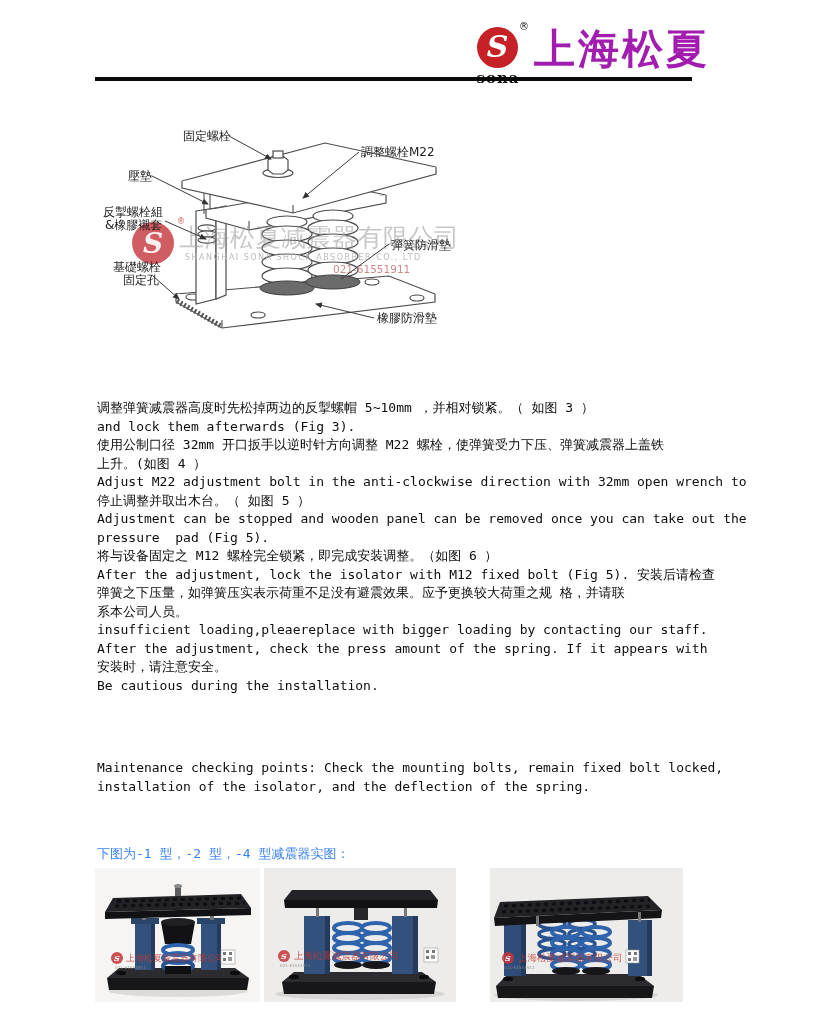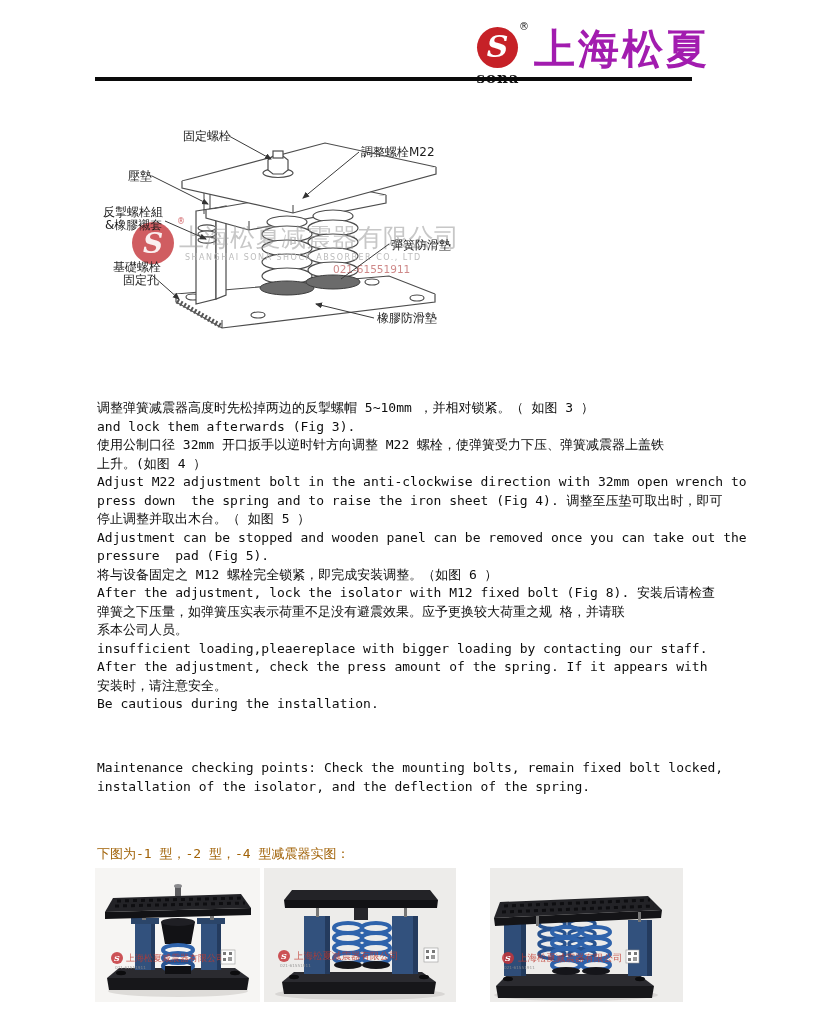--- a/index.html
+++ b/index.html
@@ -44,21 +44,21 @@
     position:absolute;left:97px;
     font-family:"DejaVu Sans Mono","DejaVu Sans",sans-serif;
     font-size:13px;color:#0d0d0d;margin-top:20px;
   }
   .textblock .line{height:18.5px;line-height:18.5px;white-space:pre;}
   #instructions{top:379px;}
   #maintenance{top:739px;}
   .caption{
     position:absolute;left:97px;top:845px;
     font-family:"DejaVu Sans Mono","DejaVu Sans",sans-serif;
-    font-size:13px;color:#a16207;white-space:pre;
+    font-size:13px;color:#3b82f6;white-space:pre;
   }
   
   .photo{position:absolute;top:868px;}
   #photo1{left:95px;}
   #photo2{left:264px;}
   #photo3{left:490px;}
   .wm-cn{fill:#c0392f;opacity:.8;font-family:"DejaVu Sans",sans-serif;}
   .wm-sub{fill:#8c8c8c;opacity:.85;font-family:"DejaVu Sans",sans-serif;}
 </style>
 </head>
@@ -169,26 +169,25 @@
       </g>
     </svg>
   </div>
 
   <div id="instructions" class="textblock">
       <div class="line">调整弹簧减震器高度时先松掉两边的反掣螺帽 5~10mm ，并相对锁紧。（ 如图 3 ）</div>
       <div class="line">and lock them afterwards (Fig 3).</div>
       <div class="line">使用公制口径 32mm 开口扳手以逆时针方向调整 M22 螺栓，使弹簧受力下压、弹簧减震器上盖铁</div>
       <div class="line">上升。(如图 4 ）</div>
       <div class="line">Adjust M22 adjustment bolt in the anti-clockwise direction with 32mm open wrench to</div>
-      <div class="line">press down  the spring and to raise the iron sheet (Fig 4). 调整至压垫可取出时，即可</div>
       <div class="line">停止调整并取出木台。（ 如图 5 ）</div>
       <div class="line">Adjustment can be stopped and wooden panel can be removed once you can take out the</div>
       <div class="line">pressure  pad (Fig 5).</div>
       <div class="line">将与设备固定之 M12 螺栓完全锁紧，即完成安装调整。（如图 6 ）</div>
-      <div class="line">After the adjustment, lock the isolator with M12 fixed bolt (Fig 8). 安装后请检查</div>
+      <div class="line">After the adjustment, lock the isolator with M12 fixed bolt (Fig 5). 安装后请检查</div>
       <div class="line">弹簧之下压量，如弹簧压实表示荷重不足没有避震效果。应予更换较大荷重之规 格，并请联</div>
       <div class="line">系本公司人员。</div>
       <div class="line">insufficient loading,pleaereplace with bigger loading by contacting our staff.</div>
       <div class="line">After the adjustment, check the press amount of the spring. If it appears with</div>
       <div class="line">安装时，请注意安全。</div>
       <div class="line">Be cautious during the installation.</div>
     </div>
 
   <div id="maintenance" class="textblock">
       <div class="line">Maintenance checking points: Check the mounting bolts, remain fixed bolt locked,</div>

